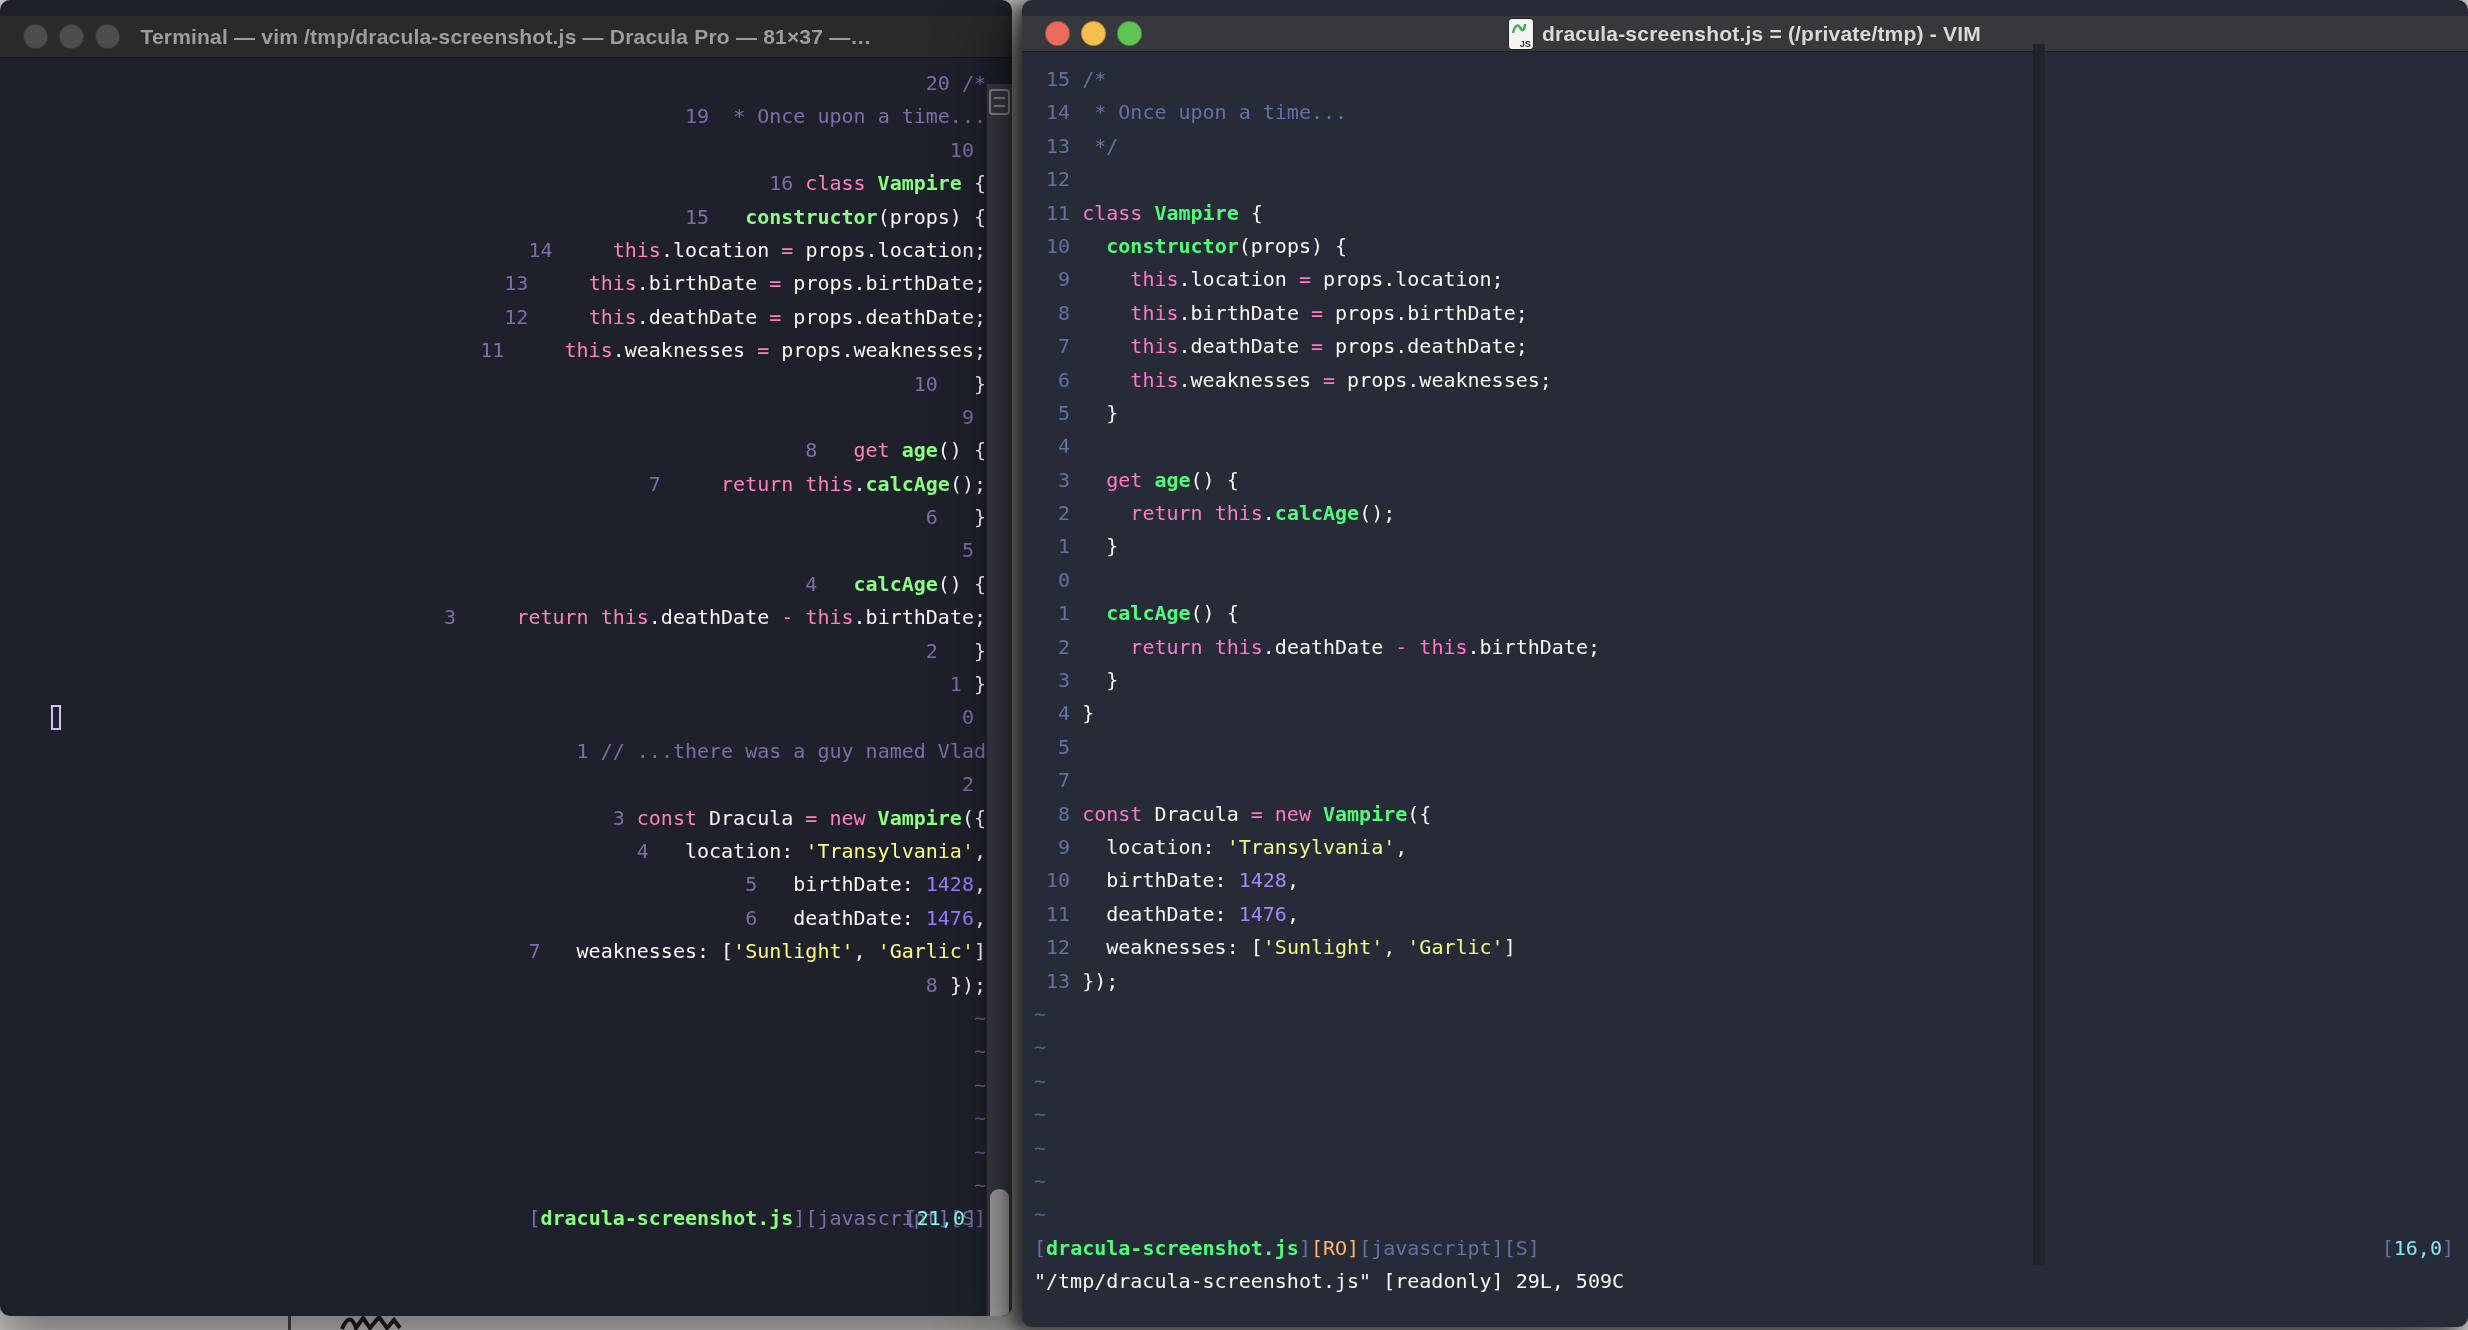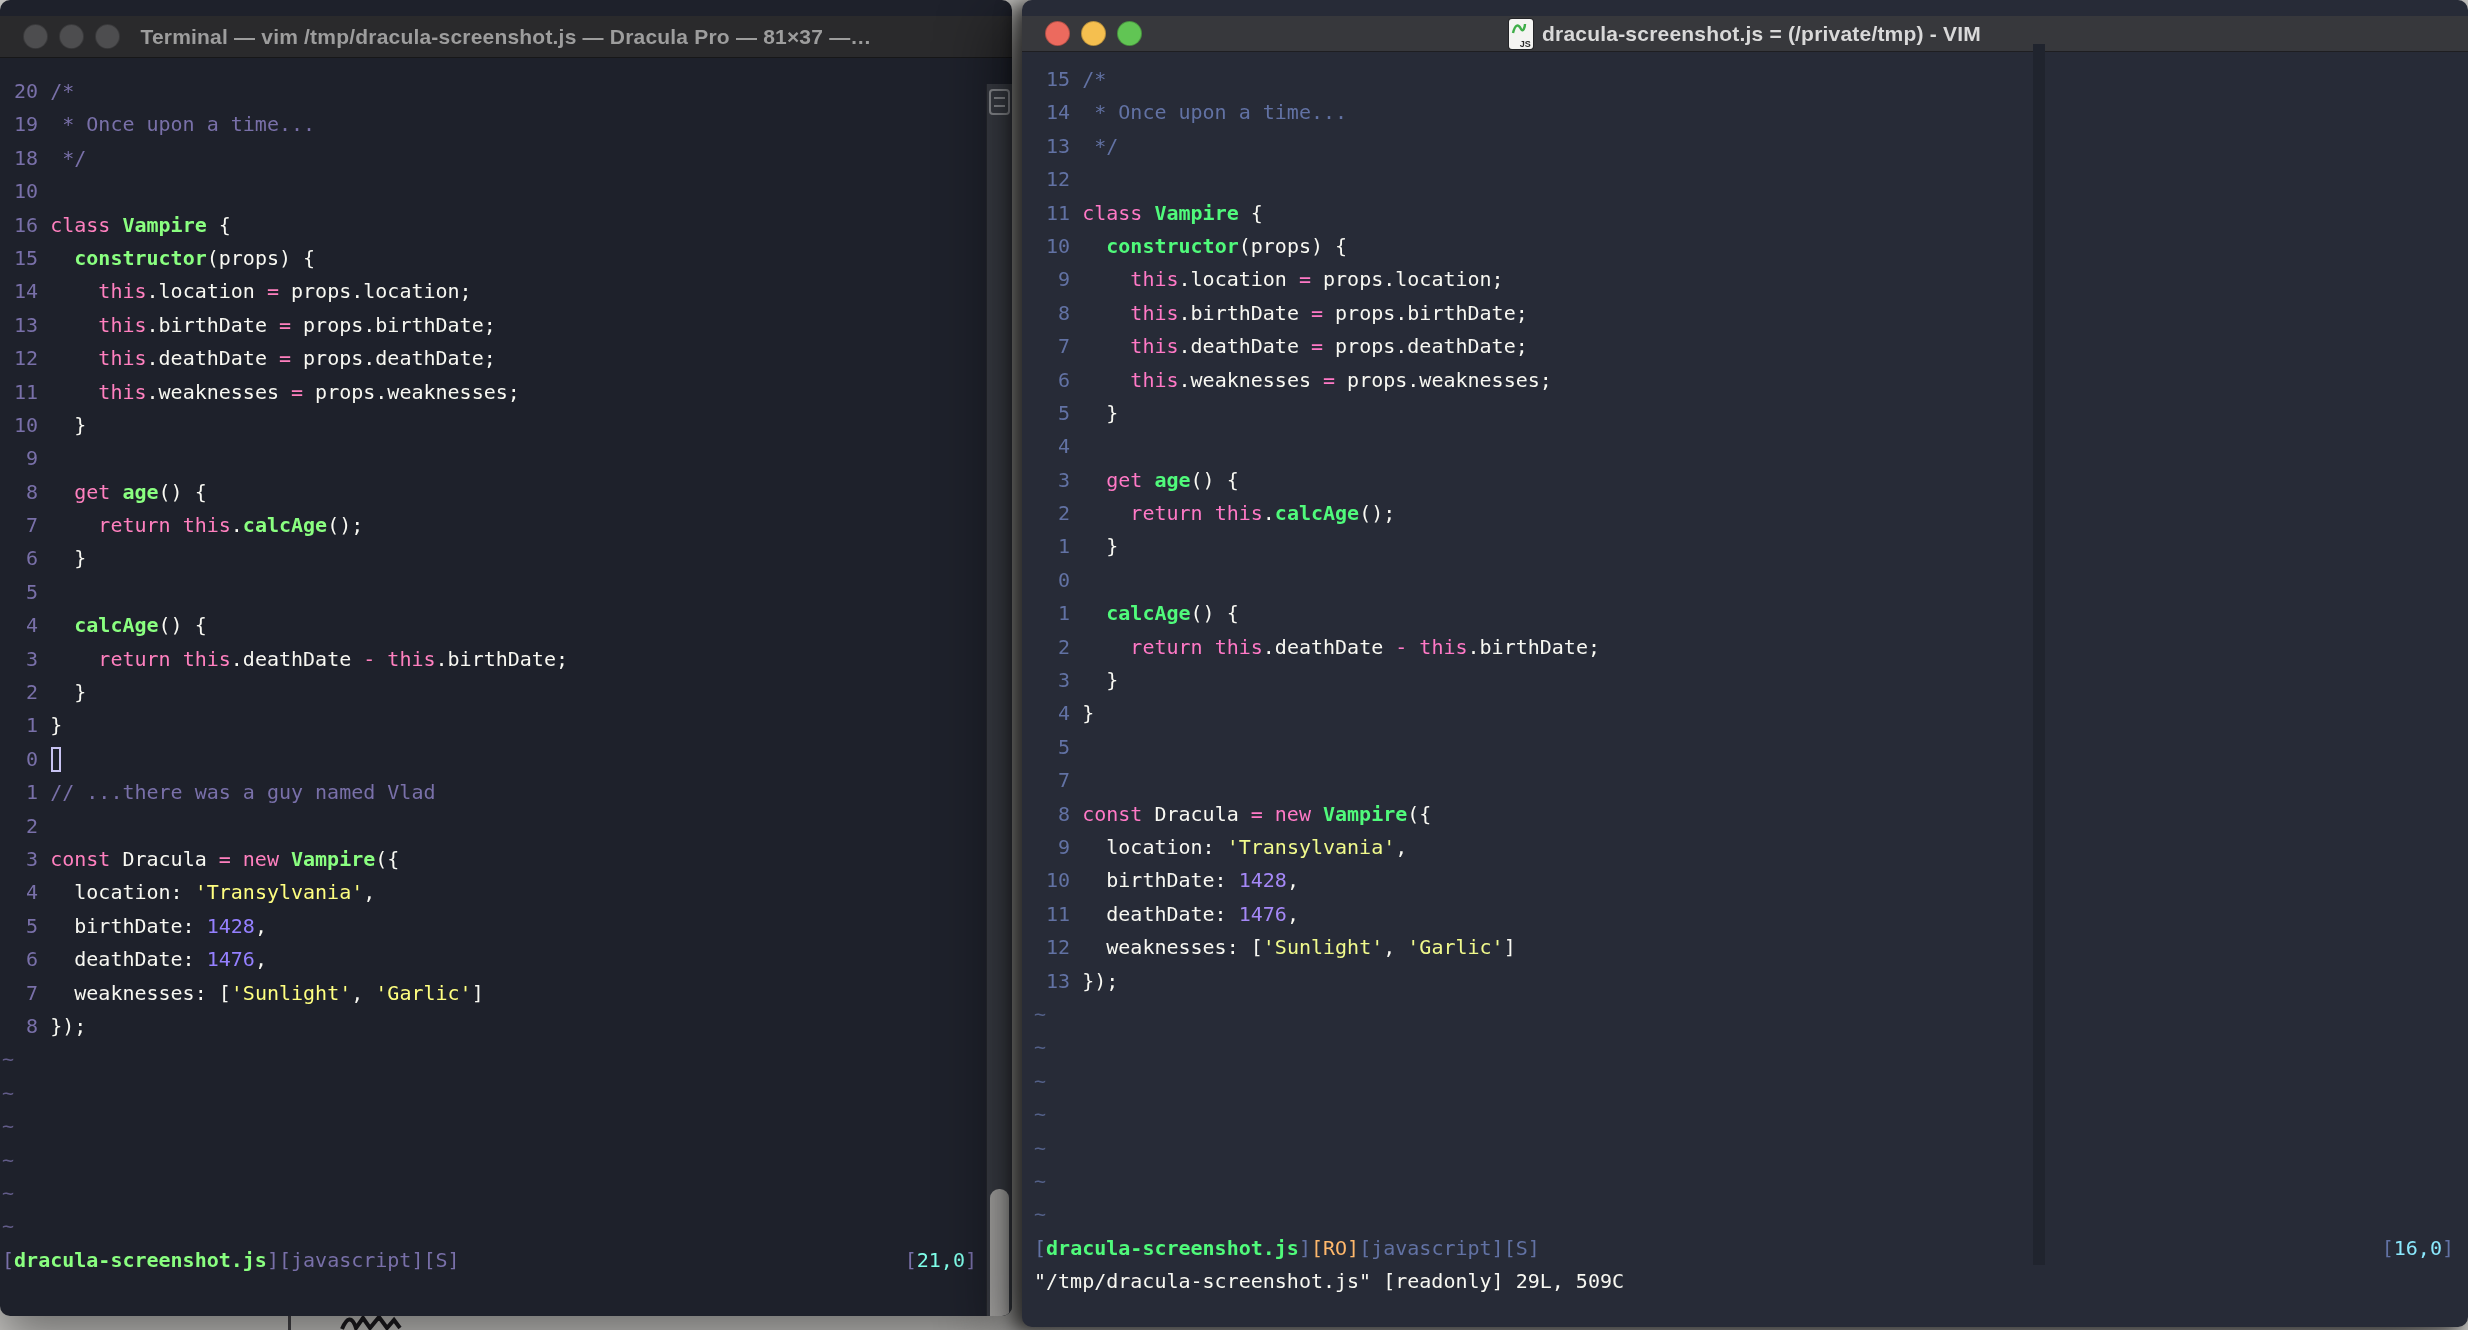--- a/index.html
+++ b/index.html
@@ -29,21 +29,21 @@
   .tok-o  { color:var(--orange); }
   .tok-tilde { color:var(--comment); opacity:.75; }
 
   .hollow-cursor { position:absolute; left:49px; top:4px; width:10px; height:25px; border:2px solid var(--cursorc); }
 
   
   #win-left { left:0; top:0; width:1012px; height:1316px; background:var(--bg); box-shadow:0 22px 50px rgba(0,0,0,.45); }
   #win-left .titlebar { height:42px; background:var(--titlebar); }
   #win-left .title { font-size:21px; color:var(--titlefg); }
   #win-left .content { top:42px; }
-  #win-left .rows { left:2px; top:8px; right:26px; padding-top:25px; }
+  #win-left .rows { left:2px; top:0; right:26px; padding-top:25px;text-align:right; }
   #win-left .row .right { right:9px; }
 
   .scrollstrip { position:absolute; top:42px; right:0; width:26px; bottom:0; background:#3a3d45; border-left:1px solid rgba(0,0,0,.35); }
   .splitbtn { position:absolute; top:5px; left:2px; width:21px; height:26px; border:2px solid #8d8f94; border-radius:4px; background:transparent; }
   .splitbtn i { display:block; height:2px; background:#8d8f94; margin:6px 3px 0 3px; }
   .scrollthumb { position:absolute; left:3px; width:19px; top:1105px; height:202px; border-radius:9px; background:#acaba9; }
 
   
   #win-right { left:1022px; top:0; width:1446px; height:1327px; background:var(--bg);
                box-shadow:-8px 4px 18px rgba(0,0,0,.65), -26px 18px 60px rgba(0,0,0,.45); }
@@ -79,21 +79,20 @@
       <span class="light" style="background: rgb(77, 77, 79);"></span>
       <span class="light" style="background: rgb(77, 77, 79);"></span>
       <span class="light" style="background: rgb(77, 77, 79);"></span>
     </div>
     <span class="title">Terminal — vim /tmp/dracula-screenshot.js — Dracula Pro — 81×37 —…</span>
   </div>
   <div class="content">
     <div class="rows">
         <div class="row"><span class="tok-ln"> 20 </span><span class="tok-c">/*</span></div>
         <div class="row"><span class="tok-ln"> 19 </span><span class="tok-c"> * Once upon a time...</span></div>
-        <div class="row"><span class="tok-ln"> 18 </span><span class="tok-c"> */</span></div>
         <div class="row"><span class="tok-ln"> 10 </span></div>
         <div class="row"><span class="tok-ln"> 16 </span><span class="tok-k">class </span><span class="tok-g">Vampire</span><span class="tok-w"> {</span></div>
         <div class="row"><span class="tok-ln"> 15 </span><span class="tok-w">  </span><span class="tok-g">constructor</span><span class="tok-w">(props) {</span></div>
         <div class="row"><span class="tok-ln"> 14 </span><span class="tok-w">    </span><span class="tok-k">this</span><span class="tok-w">.location </span><span class="tok-k">=</span><span class="tok-w"> props.location;</span></div>
         <div class="row"><span class="tok-ln"> 13 </span><span class="tok-w">    </span><span class="tok-k">this</span><span class="tok-w">.birthDate </span><span class="tok-k">=</span><span class="tok-w"> props.birthDate;</span></div>
         <div class="row"><span class="tok-ln"> 12 </span><span class="tok-w">    </span><span class="tok-k">this</span><span class="tok-w">.deathDate </span><span class="tok-k">=</span><span class="tok-w"> props.deathDate;</span></div>
         <div class="row"><span class="tok-ln"> 11 </span><span class="tok-w">    </span><span class="tok-k">this</span><span class="tok-w">.weaknesses </span><span class="tok-k">=</span><span class="tok-w"> props.weaknesses;</span></div>
         <div class="row"><span class="tok-ln"> 10 </span><span class="tok-w">  }</span></div>
         <div class="row"><span class="tok-ln">  9 </span></div>
         <div class="row"><span class="tok-ln">  8 </span><span class="tok-w">  </span><span class="tok-k">get </span><span class="tok-g">age</span><span class="tok-w">() {</span></div>

